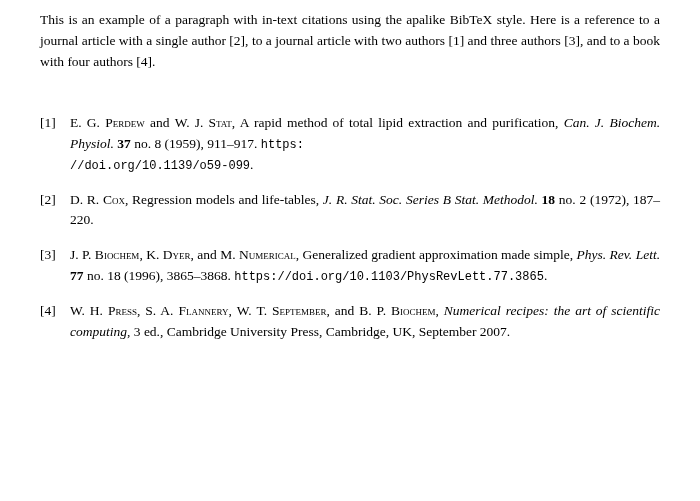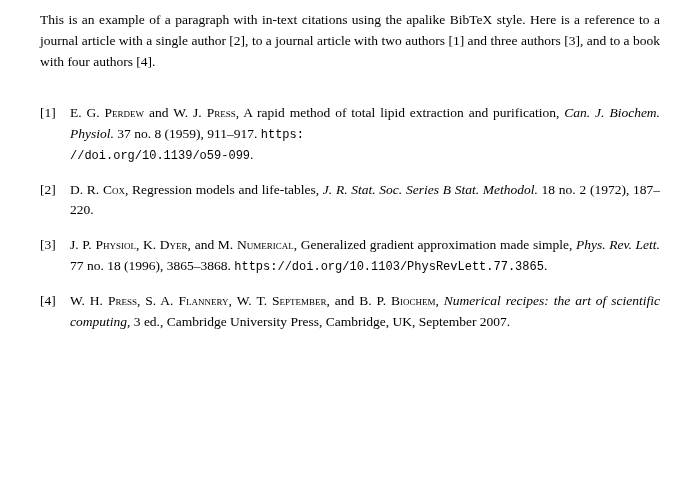--- a/index.html
+++ b/index.html
@@ -14,21 +14,21 @@
       font-size: 13.5px;
       line-height: 1.55;
       color: #000000;
       width: 700px;
       min-height: 501px;
       padding: 10px 40px 20px 40px;
     }
 
     .intro-paragraph {
       text-indent: 0;
-      margin-bottom: 30px;
+      margin-bottom: 40px;
       text-align: justify;
     }
 
     .references-section {
       margin-top: 20px;
     }
 
     .ref-item {
       display: flex;
       margin-bottom: 14px;
@@ -47,55 +47,55 @@
 
     .small-caps {
       font-variant: small-caps;
     }
 
     .italic {
       font-style: italic;
     }
 
     .bold {
-      font-weight: normal;
+      font-weight: bold;
     }
 
     .mono {
       font-family: "Courier New", Courier, monospace;
       font-size: 12px;
     }
   </style>
 </head>
 <body>
 
 <div class="intro-paragraph">
   <span>This is an example of a paragraph with in-text citations using the apalike BibTeX style. Here is a reference to a journal article with a single author [2], to a journal article with two authors [1] and three authors [3], and to a book with four authors [4].</span>
 </div>
 
 <div class="references-section">
 
   <div class="ref-item">
     <span class="ref-label">[1]</span>
     <span class="ref-content">
-      <span class="small-caps">E. G. Perdew</span> and <span class="small-caps">W. J. Press</span>, A rapid method of total lipid extraction and purification, <span class="italic">Can. J. Biochem. Physiol.</span> <span class="bold">37</span> no. 8 (1959), 911–917. <span class="mono">https:<br>//doi.org/10.1139/o59-099</span>.
+      <span class="small-caps">E. G. Perdew</span> and <span class="small-caps">W. J. Stat</span>, A rapid method of total lipid extraction and purification, <span class="italic">Can. J. Biochem. Physiol.</span> <span class="bold">37</span> no. 8 (1959), 911–917. <span class="mono">https:<br>//doi.org/10.1139/o59-099</span>.
     </span>
   </div>
 
   <div class="ref-item">
     <span class="ref-label">[2]</span>
     <span class="ref-content">
       <span class="small-caps">D. R. Cox</span>, Regression models and life-tables, <span class="italic">J. R. Stat. Soc. Series B Stat. Methodol.</span> <span class="bold">18</span> no. 2 (1972), 187–220.
     </span>
   </div>
 
   <div class="ref-item">
     <span class="ref-label">[3]</span>
     <span class="ref-content">
-      <span class="small-caps">J. P. Physiol</span>, <span class="small-caps">K. Dyer</span>, and <span class="small-caps">M. Numerical</span>, Generalized gradient approximation made simple, <span class="italic">Phys. Rev. Lett.</span> <span class="bold">77</span> no. 18 (1996), 3865–3868. <span class="mono">https://doi.org/10.1103/PhysRevLett.77.3865</span>.
+      <span class="small-caps">J. P. Biochem</span>, <span class="small-caps">K. Dyer</span>, and <span class="small-caps">M. Numerical</span>, Generalized gradient approximation made simple, <span class="italic">Phys. Rev. Lett.</span> <span class="bold">77</span> no. 18 (1996), 3865–3868. <span class="mono">https://doi.org/10.1103/PhysRevLett.77.3865</span>.
     </span>
   </div>
 
   <div class="ref-item">
     <span class="ref-label">[4]</span>
     <span class="ref-content">
       <span class="small-caps">W. H. Press</span>, <span class="small-caps">S. A. Flannery</span>, <span class="small-caps">W. T. September</span>, and <span class="small-caps">B. P. Biochem</span>, <span class="italic">Numerical recipes: the art of scientific computing</span>, 3 ed., Cambridge University Press, Cambridge, UK, September 2007.
     </span>
   </div>
 

